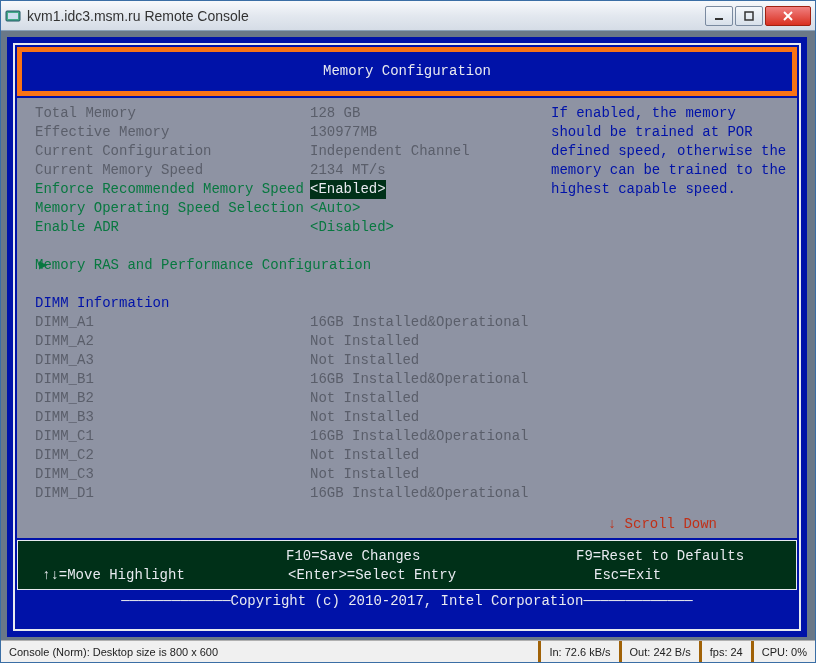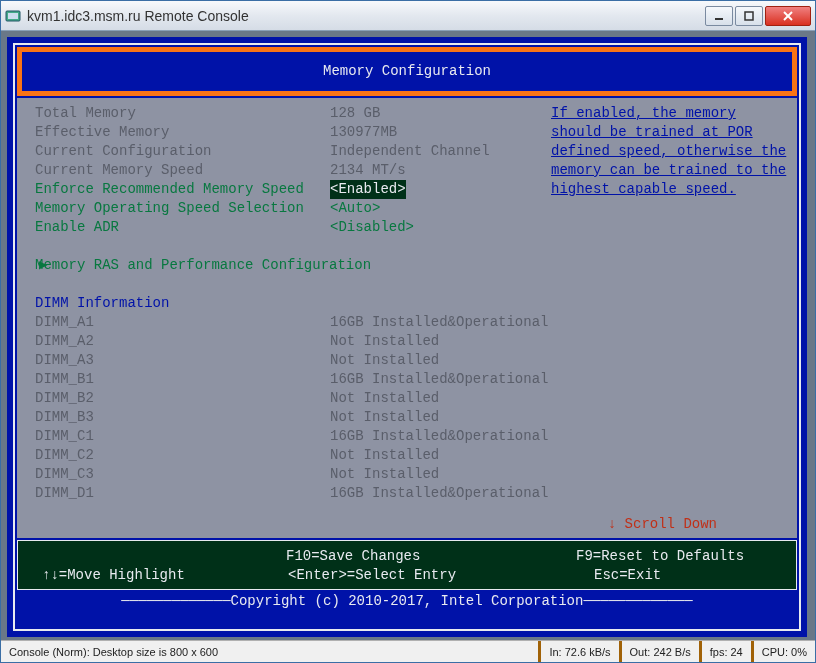--- a/index.html
+++ b/index.html
@@ -91,33 +91,32 @@
     font-weight: normal;
   }
   .content {
     margin: 2px;
     background: #8e93a3;
     height: 440px;
     position: relative;
     padding: 6px 10px 6px 18px;
     color: #5a5e6a;
   }
-  .row { display:flex; white-space: pre; gap: 20px; }
+  .row { display:flex; white-space: pre; }
   .lbl { width: 275px; display:inline-block; }
   .val { }
   .c-green { color: #087840; }
   .hl { background: #003018; color: #e8eaf0; padding: 0 0px;}
   .arrow { position:absolute; left:4px; color:#087840;}
   .heading { color:#087840; }
   .help {
     position:absolute;
     top:6px; right:10px;
     width: 236px;
     color: #0012a8;
-    text-decoration: underline;
   }
   .scroll {
     position:absolute;
     bottom:4px; right: 80px;
     color: #c03018;
   }
   .footer {
     margin:2px;
     border:1px solid #e8eaf0;
     background:#003018;

